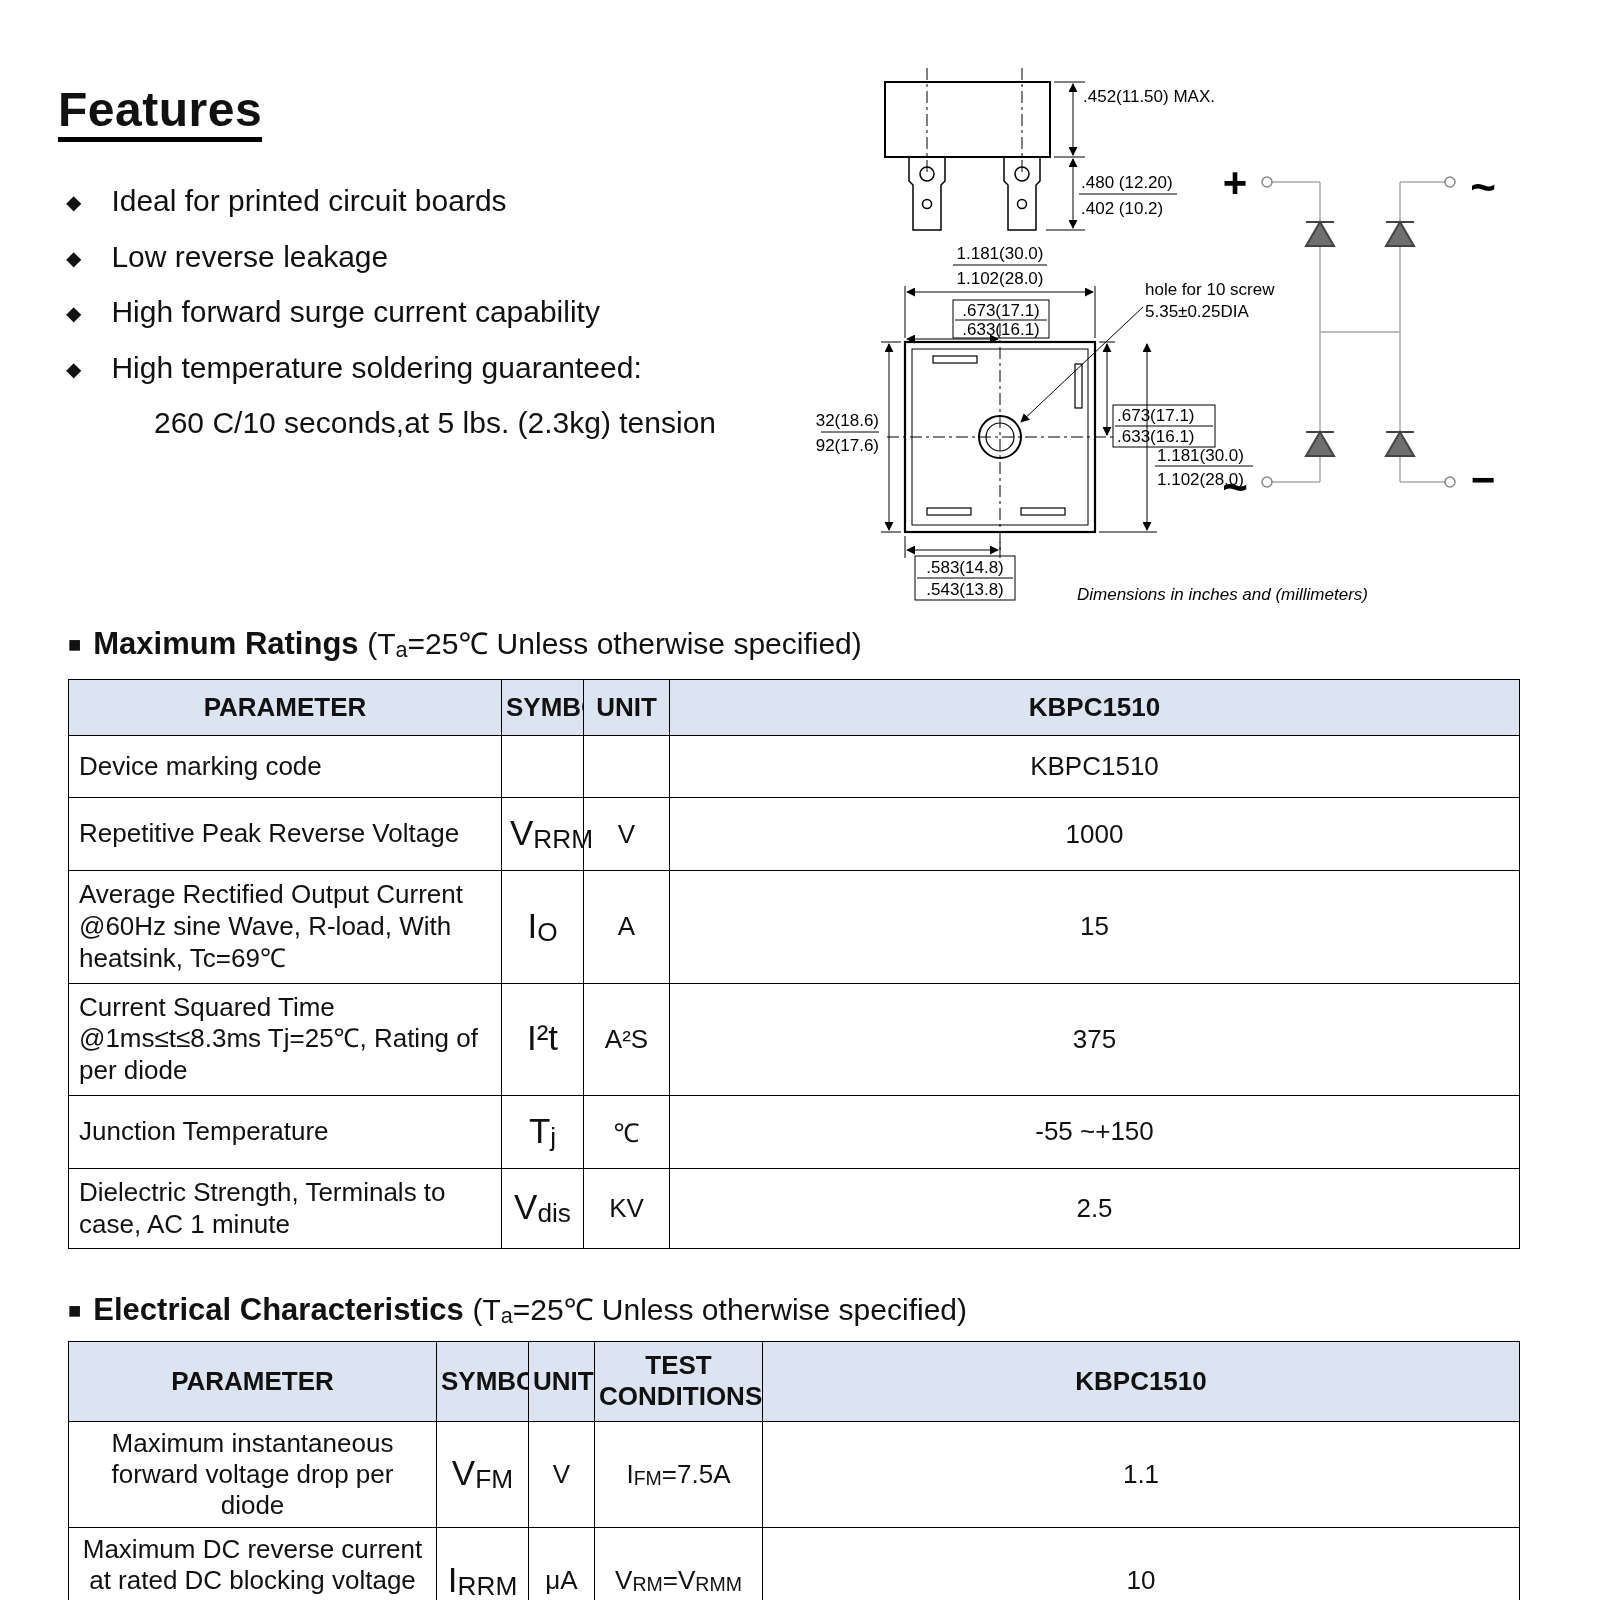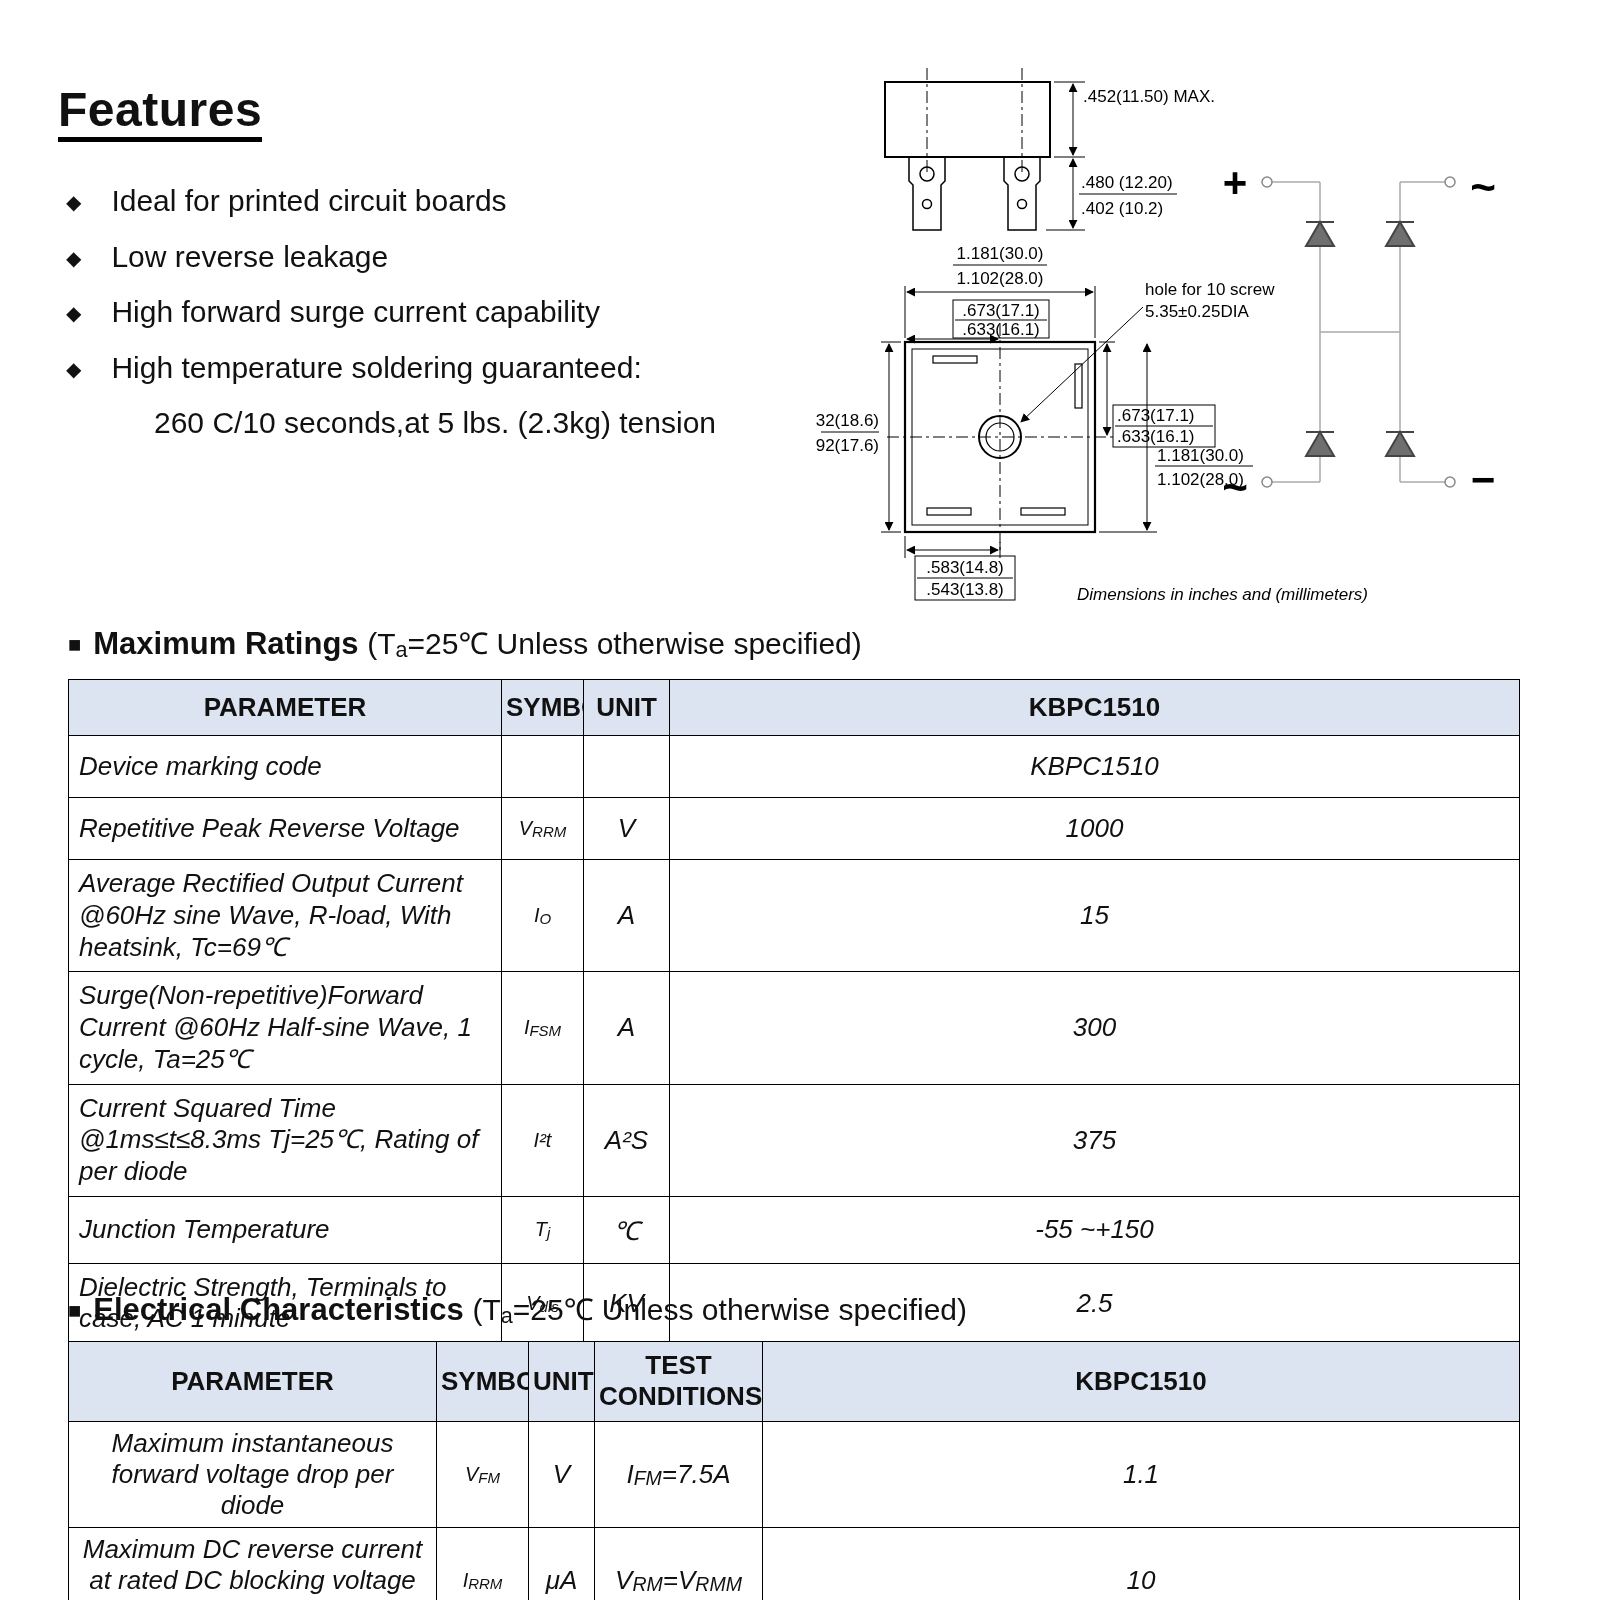--- a/index.html
+++ b/index.html
@@ -28,24 +28,24 @@
   .sec-sq { font-size:22px; margin-right:12px; vertical-align:2px; }
   .sec-title { font-weight:bold; font-size:31px; }
   .sec-cond { font-size:30px; }
   .subsm { font-size:0.72em; vertical-align:-0.15em; }
 
   
   table { border-collapse:collapse; table-layout:fixed; background:#fff; }
   th, td { border:1.5px solid #000; font-size:26px; vertical-align:middle; }
   th { background:#dce4f2; font-weight:bold; text-align:center; padding:12px 4px; overflow:hidden; }
   th.clip { white-space:nowrap; }
-  td { text-align:center; padding:15px 8px;font-style:italic; }
+  td { text-align:center; padding:15px 8px; }
   td.param { text-align:left; padding:8px 10px; line-height:1.22; }
   .sub { font-size:0.75em; vertical-align:-0.12em; }
-  .sym-cell { font-size:20px; }
+  .sym-cell { font-size:35px; }
 
   .ratings-wrap { position:absolute; left:68px; top:622px; width:1190px; }
   .ratings-wrap table { width:1452px; margin-top:16px; }
   .elec-wrap { position:absolute; left:68px; top:1288px; width:1452px; }
   .elec-wrap table { width:1452px; margin-top:12px; }
   .elec-wrap th { padding:8px 4px; line-height:1.2; }
   .elec-wrap td { padding:6px 8px;text-align:center; }
   .elec-wrap td.param { line-height:1.2; }
 </style>
 </head>
@@ -248,26 +248,20 @@
           <td>V</td>
           <td>1000</td>
         </tr>
         <tr>
           <td class="param">Average Rectified Output Current @60Hz sine Wave, R-load, With heatsink, Tc=69℃</td>
           <td class="sym-cell"><span>I</span><span class="sub">O</span></td>
           <td>A</td>
           <td>15</td>
         </tr>
         <tr>
-          <td class="param">Surge(Non-repetitive)Forward Current @60Hz Half-sine Wave, 1 cycle, Ta=25℃</td>
-          <td class="sym-cell"><span>I</span><span class="sub">FSM</span></td>
-          <td>A</td>
-          <td>300</td>
-        </tr>
-        <tr>
           <td class="param">Current Squared Time @1ms≤t≤8.3ms Tj=25℃, Rating of per diode</td>
           <td class="sym-cell"><span>I²t</span><span class="sub"></span></td>
           <td>A²S</td>
           <td>375</td>
         </tr>
         <tr>
           <td class="param">Junction Temperature</td>
           <td class="sym-cell"><span>T</span><span class="sub">j</span></td>
           <td>℃</td>
           <td>-55 ~+150</td>

